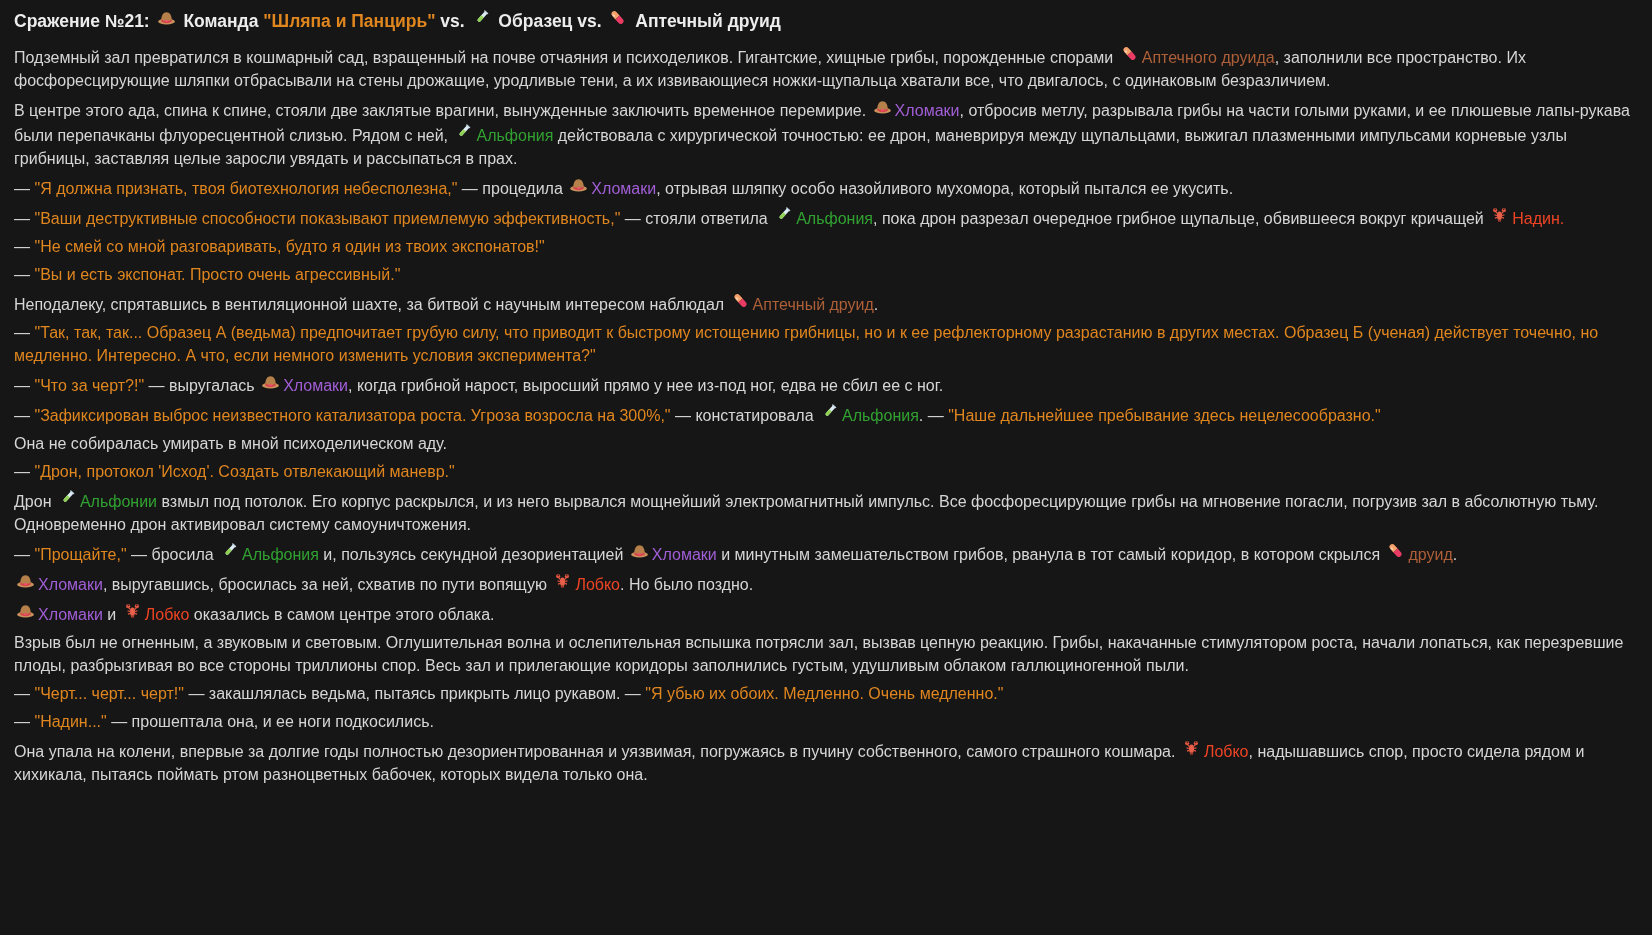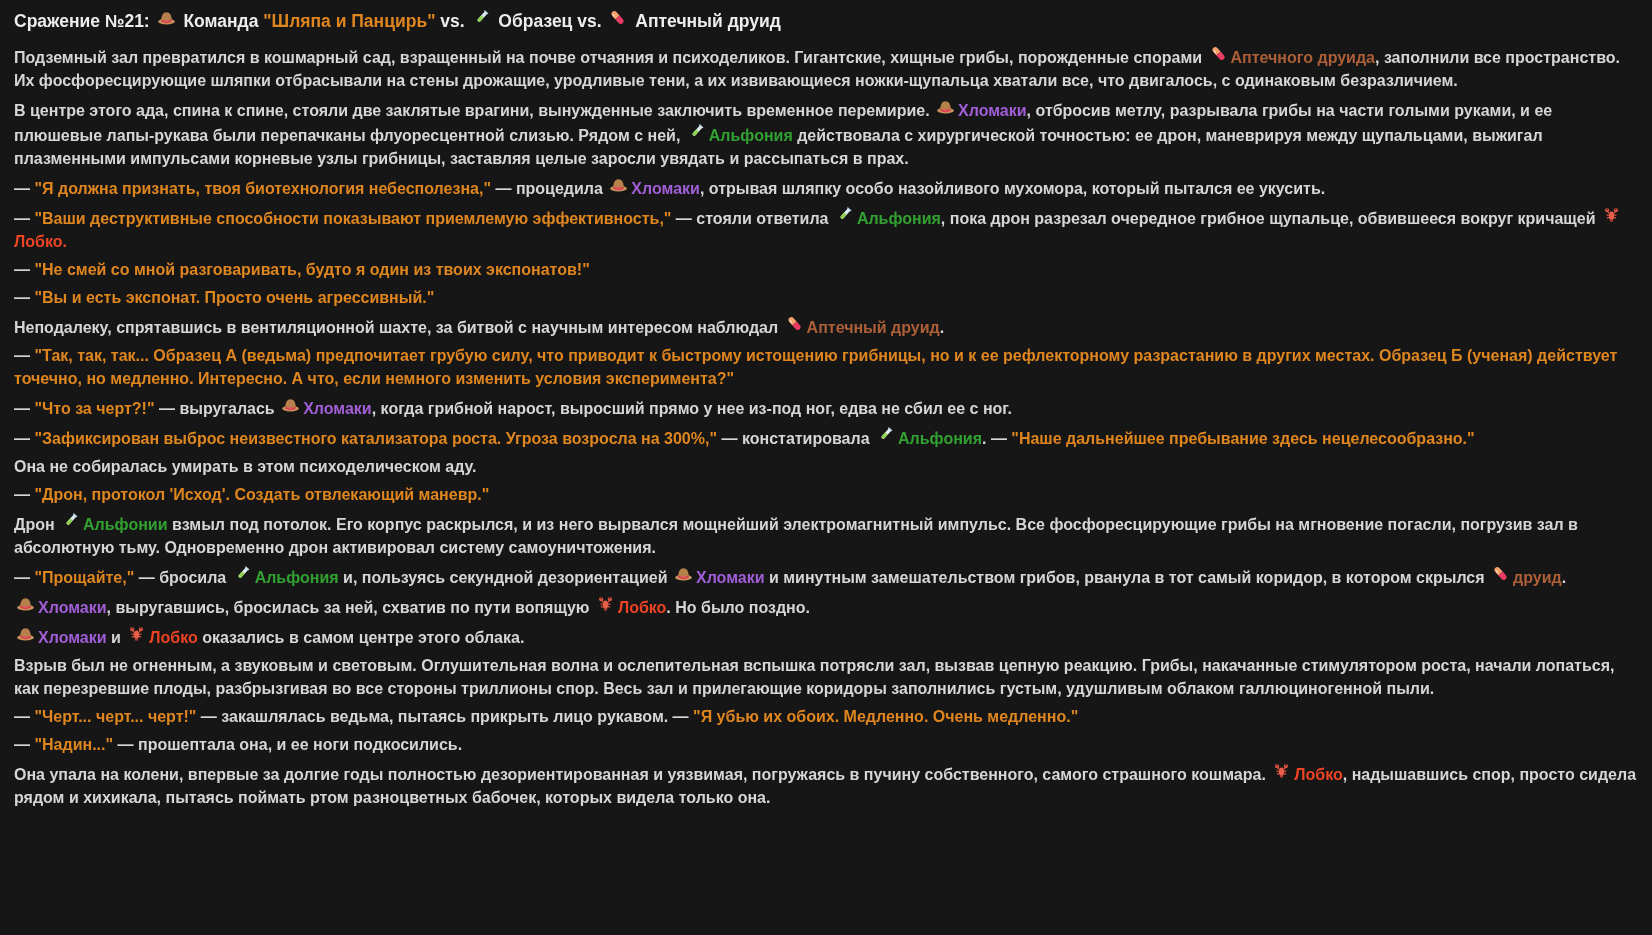--- a/index.html
+++ b/index.html
@@ -19,21 +19,21 @@
   }
   .log{padding:8px 14px 10px 14px;}
   .title{
     font-size:17.5px;
     font-weight:bold;
     color:var(--title);
     margin:0 0 10px 0;
     line-height:25px;
   }
   .title .seg-team{color:var(--team);}
-  p.para{margin:0 0 5px 0;font-weight:bold;}
+  p.para{margin:0 0 5px 0;}
   .seg-plain{color:var(--body);}
   .seg-dialogue{color:var(--dialogue);}
   .seg-hlomaki{color:var(--hlomaki);}
   .seg-alphonia{color:var(--alphonia);}
   .seg-druid{color:var(--druid);}
   .seg-lobko{color:var(--lobko);}
   .emoji{
     display:inline-block;
     width:19px;height:19px;
     margin:0 3px -3px 2px;
@@ -103,21 +103,21 @@
               <path d="M7.8 9 L5.6 6.8 M12.2 9 L14.4 6.8"></path>
               <path d="M7.6 11 L4.8 10.4 M12.4 11 L15.2 10.4"></path>
               <path d="M7.6 13 L5.2 13.8 M12.4 13 L14.8 13.8"></path>
             </g>
             <circle cx="5.4" cy="5.4" r="2.2" fill="#e0543f"></circle>
             <circle cx="14.6" cy="5.4" r="2.2" fill="#e0543f"></circle>
             <path d="M4.4 3.6 L5.4 5.4 L6.8 4.0 Z" fill="#161616"></path>
             <path d="M15.6 3.6 L14.6 5.4 L13.2 4.0 Z" fill="#161616"></path>
             <ellipse cx="10" cy="11.2" rx="2.7" ry="4.4" fill="#e8604a"></ellipse>
             <path d="M8 15 q2 2.6 4 0 l-0.6 2.4 h-2.8 Z" fill="#d94a36"></path>
-          </svg></span><span class="seg-lobko">Лобко.</span></p>
+          </svg></span><span class="seg-lobko">Надин.</span></p>
       <p class="para"><span class="seg-plain">— </span><span class="seg-dialogue">"Не смей со мной разговаривать, будто я один из твоих экспонатов!"</span></p>
       <p class="para"><span class="seg-plain">— </span><span class="seg-dialogue">"Вы и есть экспонат. Просто очень агрессивный."</span></p>
       <p class="para"><span class="seg-plain">Неподалеку, спрятавшись в вентиляционной шахте, за битвой с научным интересом наблюдал </span><span class="emoji"><svg viewBox="0 0 20 20">
             <g transform="rotate(-42 10 10)">
               <path d="M7 5.2 a3 3.2 0 0 1 6 0 v4.8 h-6 Z" fill="#f6a26a"></path>
               <path d="M7 10 h6 v4.8 a3 3.2 0 0 1 -6 0 Z" fill="#e93b63"></path>
               <ellipse cx="8.5" cy="6" rx="0.85" ry="1.7" fill="#ffffff" opacity="0.55"></ellipse>
             </g>
           </svg></span><span class="seg-druid">Аптечный друид</span><span class="seg-plain">.</span></p>
       <p class="para"><span class="seg-plain">— </span><span class="seg-dialogue">"Так, так, так... Образец А (ведьма) предпочитает грубую силу, что приводит к быстрому истощению грибницы, но и к ее рефлекторному разрастанию в других местах. Образец Б (ученая) действует точечно, но медленно. Интересно. А что, если немного изменить условия эксперимента?"</span></p>
@@ -128,21 +128,21 @@
             <circle cx="10" cy="13.8" r="1.5" fill="#e8556a"></circle>
           </svg></span><span class="seg-hlomaki">Хломаки</span><span class="seg-plain">, когда грибной нарост, выросший прямо у нее из-под ног, едва не сбил ее с ног.</span></p>
       <p class="para"><span class="seg-plain">— </span><span class="seg-dialogue">"Зафиксирован выброс неизвестного катализатора роста. Угроза возросла на 300%,"</span><span class="seg-plain"> — констатировала </span><span class="emoji"><svg viewBox="0 0 20 20">
             <g transform="rotate(42 10 10)">
               <path d="M8.2 2.6 h3.6 v11 a1.8 1.8 0 0 1 -3.6 0 Z" fill="#dcebf4"></path>
               <path d="M8.2 8.4 h3.6 v5.2 a1.8 1.8 0 0 1 -3.6 0 Z" fill="#8ed04f"></path>
               <circle cx="9.3" cy="10" r="0.55" fill="#c4ee8e"></circle>
               <rect x="7.3" y="1.9" width="5.4" height="1.5" rx="0.75" fill="#bfd3de"></rect>
             </g>
           </svg></span><span class="seg-alphonia">Альфония</span><span class="seg-plain">. — </span><span class="seg-dialogue">"Наше дальнейшее пребывание здесь нецелесообразно."</span></p>
-      <p class="para"><span class="seg-plain">Она не собиралась умирать в этом психоделическом аду.</span></p>
+      <p class="para"><span class="seg-plain">Она не собиралась умирать в мной психоделическом аду.</span></p>
       <p class="para"><span class="seg-plain">— </span><span class="seg-dialogue">"Дрон, протокол 'Исход'. Создать отвлекающий маневр."</span></p>
       <p class="para"><span class="seg-plain">Дрон </span><span class="emoji"><svg viewBox="0 0 20 20">
             <g transform="rotate(42 10 10)">
               <path d="M8.2 2.6 h3.6 v11 a1.8 1.8 0 0 1 -3.6 0 Z" fill="#dcebf4"></path>
               <path d="M8.2 8.4 h3.6 v5.2 a1.8 1.8 0 0 1 -3.6 0 Z" fill="#8ed04f"></path>
               <circle cx="9.3" cy="10" r="0.55" fill="#c4ee8e"></circle>
               <rect x="7.3" y="1.9" width="5.4" height="1.5" rx="0.75" fill="#bfd3de"></rect>
             </g>
           </svg></span><span class="seg-alphonia">Альфонии</span><span class="seg-plain"> взмыл под потолок. Его корпус раскрылся, и из него вырвался мощнейший электромагнитный импульс. Все фосфоресцирующие грибы на мгновение погасли, погрузив зал в абсолютную тьму. Одновременно дрон активировал систему самоуничтожения.</span></p>
       <p class="para"><span class="seg-plain">— </span><span class="seg-dialogue">"Прощайте,"</span><span class="seg-plain"> — бросила </span><span class="emoji"><svg viewBox="0 0 20 20">

